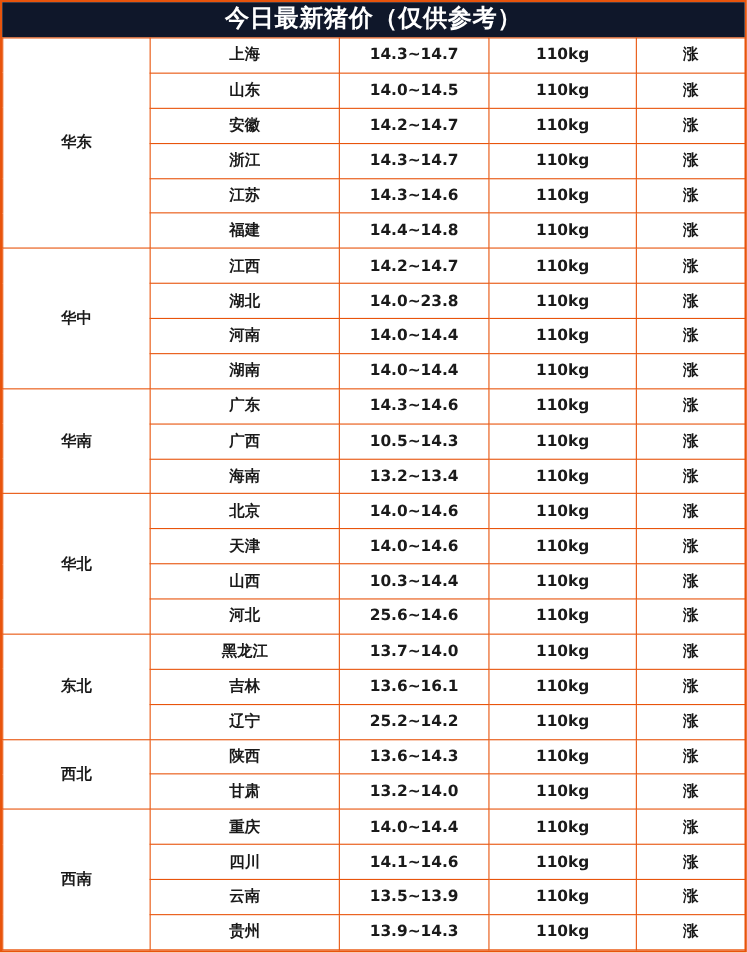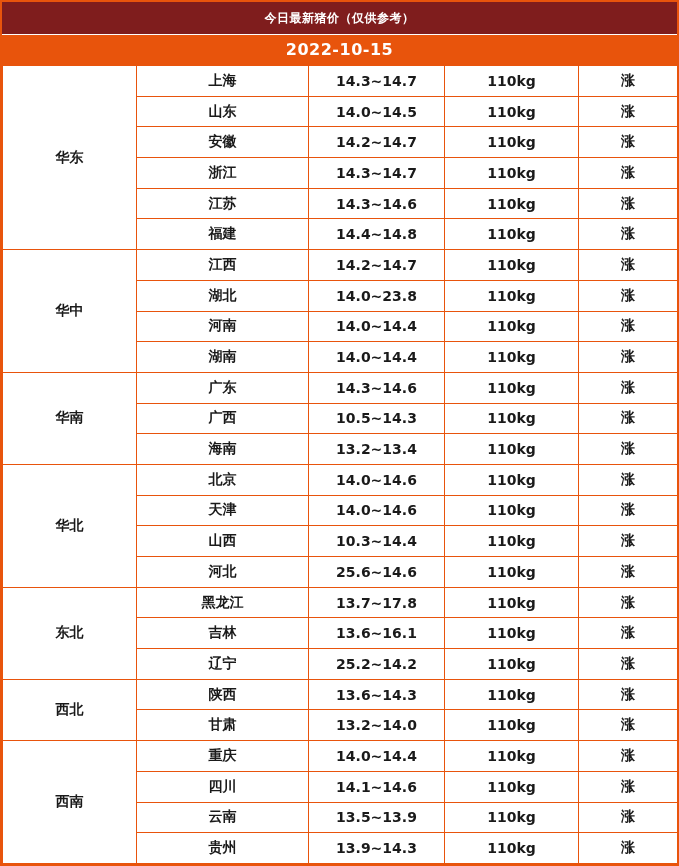--- a/index.html
+++ b/index.html
@@ -16,24 +16,24 @@
   .sheet {
     width: 679px;
     height: 866px;
     box-sizing: border-box;
     border: 2px solid #e8540c;
     background: #ffffff;
     display: flex;
     flex-direction: column;
   }
   .title-bar {
-    background: #7f1d1d;
+    background: #0f172a;
     color: #ffffff;
     text-align: center;
-    font-size: 12px;
+    font-size: 22px;
     font-weight: bold;
     height: 32px;
     line-height: 32px;
     letter-spacing: 0.5px;
   }
   .date-bar {
     background: #e8540c;
     color: #ffffff;
     text-align: center;
     font-size: 16px;
@@ -82,21 +82,20 @@
   }
   .group-sep td {
     border-top: 2px solid #e8540c;
   }
 </style>
 </head>
 <body>
 
 <div class="sheet">
   <div class="title-bar">今日最新猪价（仅供参考）</div>
-  <div class="date-bar">2022-10-15</div>
   <table class="price-table">
     <tbody>
         <tr class="group-sep">
           <td class="region" rowspan="6">华东</td>
           <td class="province">上海</td>
           <td class="price">14.3~14.7</td>
           <td class="weight">110kg</td>
           <td class="trend">涨</td>
         </tr>
         <tr>
@@ -194,21 +193,21 @@
         </tr>
         <tr>
           <td class="province">河北</td>
           <td class="price">25.6~14.6</td>
           <td class="weight">110kg</td>
           <td class="trend">涨</td>
         </tr>
         <tr class="group-sep">
           <td class="region" rowspan="3">东北</td>
           <td class="province">黑龙江</td>
-          <td class="price">13.7~17.8</td>
+          <td class="price">13.7~14.0</td>
           <td class="weight">110kg</td>
           <td class="trend">涨</td>
         </tr>
         <tr>
           <td class="province">吉林</td>
           <td class="price">13.6~16.1</td>
           <td class="weight">110kg</td>
           <td class="trend">涨</td>
         </tr>
         <tr>

